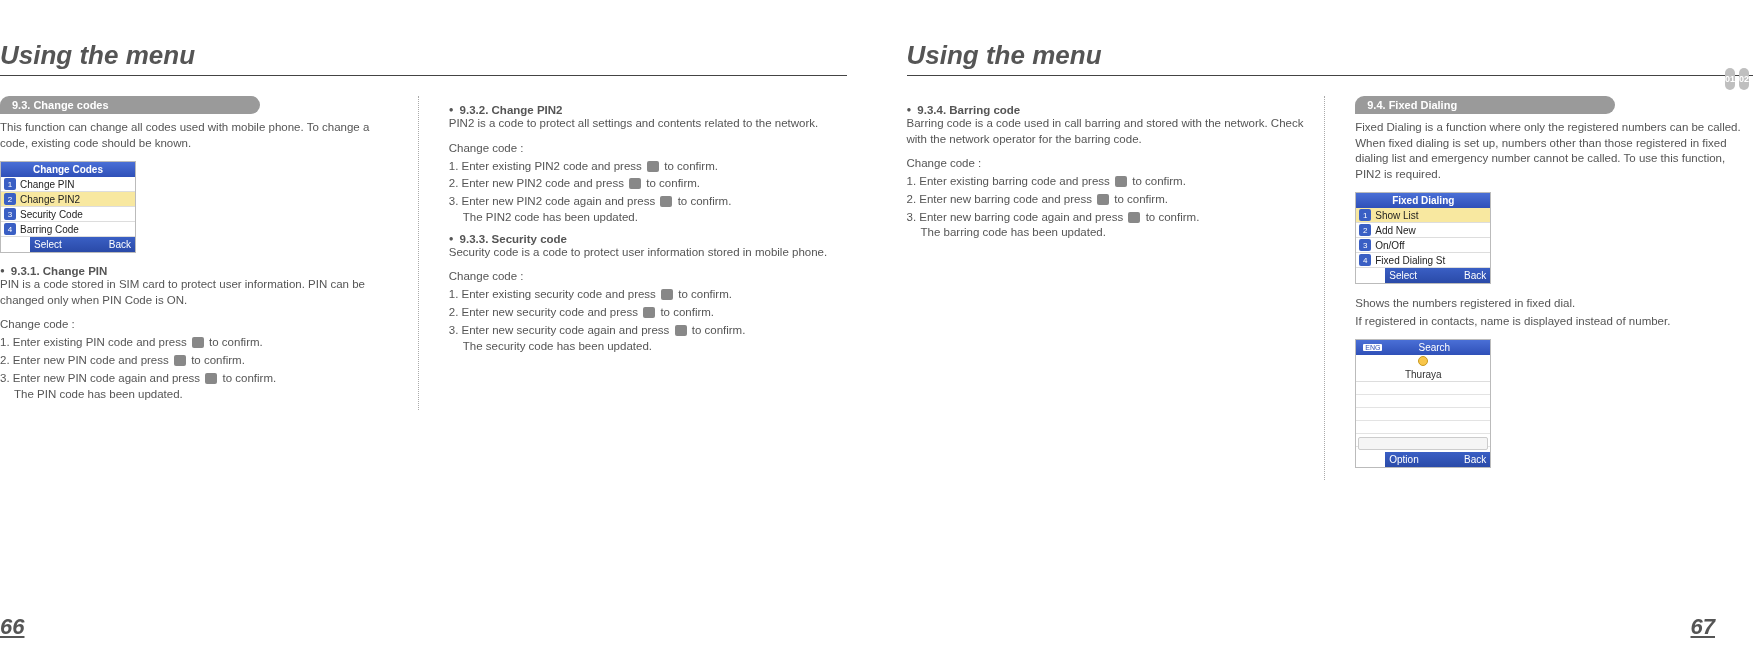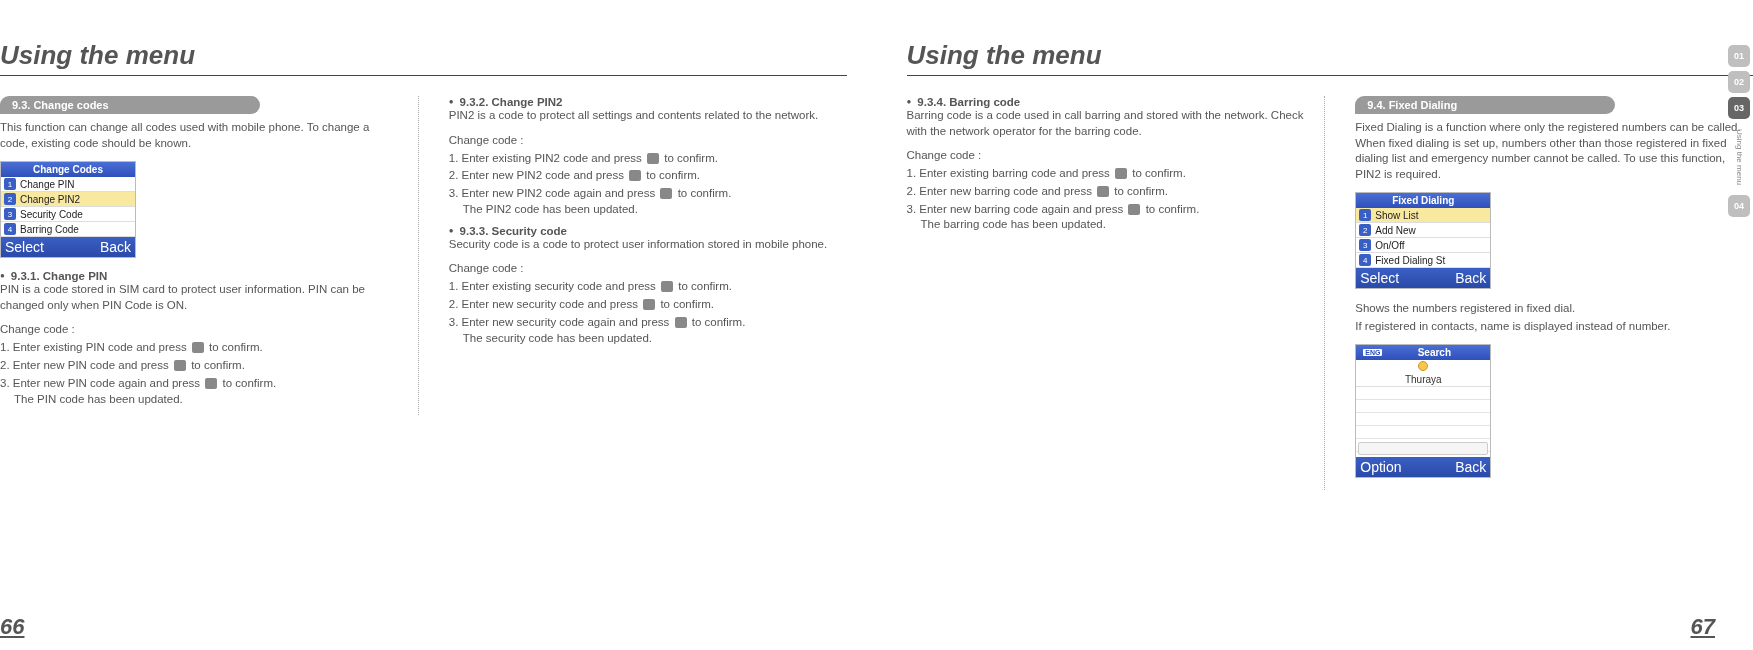--- a/index.html
+++ b/index.html
@@ -53,21 +53,21 @@
     font-weight: bold;
     font-size: 11px;
     padding: 3px 12px;
     border-radius: 10px 10px 10px 0;
     display: inline-block;
     margin-bottom: 6px;
     min-width: 260px;
   }
   .body-text { font-size: 11.5px; line-height: 1.35; color: #555; margin-bottom: 10px; }
   .sub-h { font-size: 11.5px; font-weight: normal; margin-top: 8px; margin-bottom: 2px; color: #555; }
-  .bullet-h { font-size: 11.5px; font-weight: bold; color: #555; }
+  .bullet-h { font-size: 11.5px; font-weight: bold; color: #555; margin-top: 8px; }
   .bullet-h::before { content: "●"; font-size: 8px; margin-right: 6px; vertical-align: 2px; }
   .step-list { margin: 4px 0 10px 0; }
   .step { font-size: 11.5px; line-height: 1.55; color: #555; padding-left: 14px; text-indent: -14px; }
   .step-note { font-size: 11.5px; color: #555; padding-left: 14px; }
   .ok-icon {
     display: inline-block;
     width: 12px; height: 11px;
     background: #888;
     border-radius: 2px;
     vertical-align: -2px;
@@ -108,22 +108,23 @@
     align-items: center;
     justify-content: center;
     border-radius: 2px;
     margin-right: 4px;
   }
   .phone-softkeys {
     display: flex;
     justify-content: space-between;
     background: linear-gradient(#3a5fc4, #2a4aa8);
     color: #fff;
-    font-size: 14px;
+    font-size: 10px;
     padding: 2px 4px;
+    margin-left: 29px;
   }
   .phone-search-body {
     height: 70px;
     background: repeating-linear-gradient(
       to bottom, #fff 0, #fff 12px, #e3e3e3 12px, #e3e3e3 13px
     );
     position: relative;
   }
   .phone-search-input {
     position: absolute;
@@ -144,21 +145,21 @@
   }
   .page-left .page-num { left: 0; }
   .page-right .page-num { right: 38px; }
   
   .side-tabs {
     position: absolute;
     right: 0;
     top: 45px;
     width: 28px;
     display: flex;
-    flex-direction: column;
+    flex-direction: row;
     gap: 4px;
     align-items: center;
   }
   .tab {
     width: 22px;
     height: 22px;
     border-radius: 5px;
     background: #bfbfbf;
     color: #fff;
     font-size: 9px;
@@ -188,21 +189,21 @@
   .thuraya-logo .dot {
     width: 10px; height: 10px;
     background: #f9c64a;
     border-radius: 50%;
     border: 1px solid #c89a20;
   }
   .search-title {
     display:flex;
     background: linear-gradient(#4a6fd6,#2f50b8);
     color:#fff;
-    font-weight:bold;
+    font-weight:normal;
     font-size:10px;
     padding:2px 7px;
     align-items:center;
     gap:3px;
   }
   .eng-badge {
     background:#fff;
     color:#2f50b8;
     font-size:7px;
     padding:0 2px;

